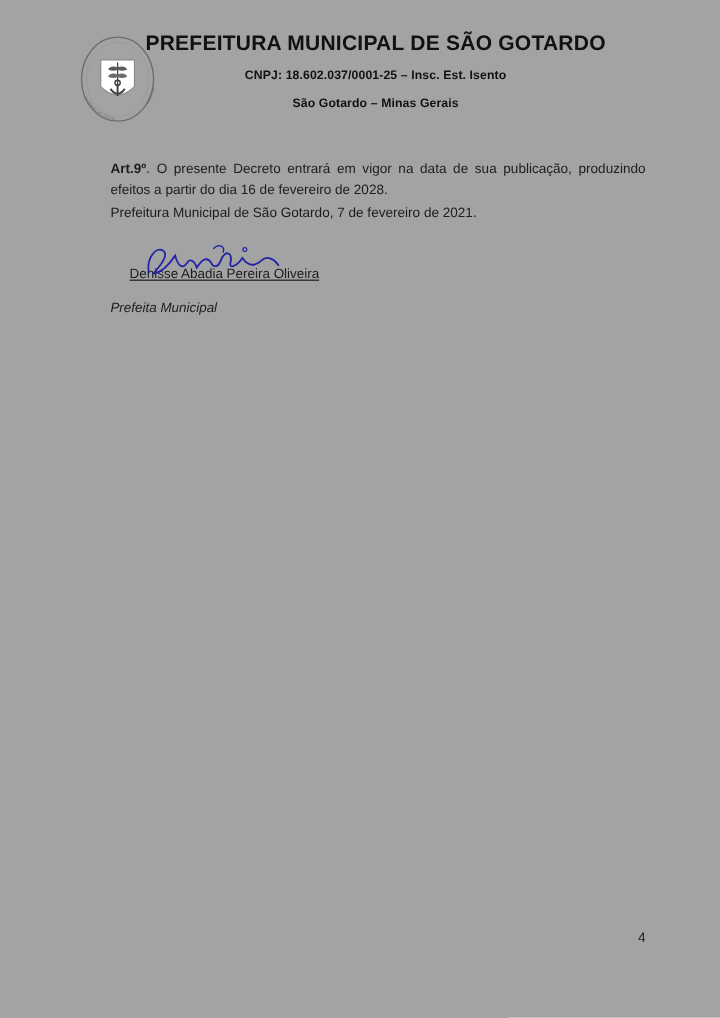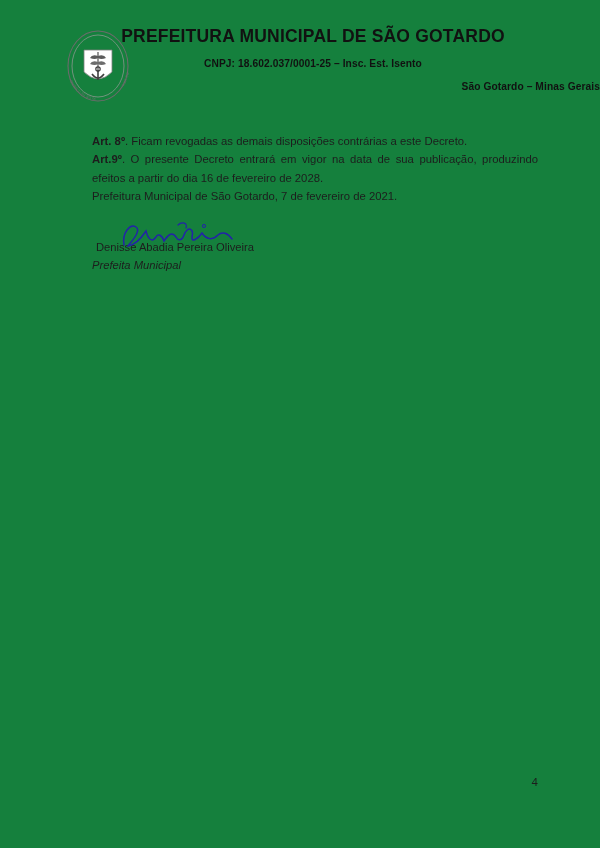--- a/index.html
+++ b/index.html
@@ -12,21 +12,21 @@
     height: 848px;
     position: relative;
     font-family: "Liberation Sans", sans-serif;
     color: #1b1b1b;
     overflow: hidden;
   }
 
   .page {
     position: absolute;
     inset: 0;
-    background: #15803d;
+    background: #a3a3a3;
   }
 
   
   .header {
     position: absolute;
     top: 26px;
     left: 0;
     right: 0;
     text-align: center;
   }
@@ -46,21 +46,20 @@
     margin: 11px 0 0 26px;
     letter-spacing: 0.1px;
   }
   .org-sub2 {
     font-family: "Liberation Sans", sans-serif;
     font-weight: bold;
     font-size: 10.2px;
     color: #111;
     margin: 12px 0 0 26px;
     letter-spacing: 0.1px;
-    text-align: right;
   }
 
   
   .crest {
     position: absolute;
     left: 62px;
     top: 28px;
     width: 72px;
     height: 78px;
   }
@@ -86,21 +85,22 @@
   .para-art9 { margin-top: 30px; }
   .para-place { margin-top: 30px; }
 
   .signature-block {
     position: relative;
     margin-top: 36px;
   }
   .sig-name {
     font-size: 11.2px;
     color: #1d1d1d;
-    margin: 4px;
+    margin: 16px;
+    text-decoration: underline;
   }
   .sig-role {
     font-size: 11.2px;
     color: #1d1d1d;
     font-style: italic;
     margin: 6px 0 0 0;
   }
   
   .sig-scribble {
     position: absolute;
@@ -155,21 +155,20 @@
   </div>
 
   <div class="header">
     <div class="org-title">PREFEITURA MUNICIPAL DE SÃO GOTARDO</div>
     <div class="org-sub1">CNPJ: 18.602.037/0001-25 – Insc. Est. Isento</div>
     <div class="org-sub2">São Gotardo – Minas Gerais</div>
   </div>
 
   <div class="content">
 
-    <p class="para para-art8"><b>Art. 8º</b><span>. Ficam revogadas as demais disposições contrárias a este Decreto.</span></p>
 
     <p class="para para-art9"><b>Art.9º</b><span>. O presente Decreto entrará em vigor na data de sua publicação, produzindo efeitos a partir do dia 16 de fevereiro de 2028.</span></p>
 
     <p class="para para-place">Prefeitura Municipal de São Gotardo, 7 de fevereiro de 2021.</p>
 
     <div class="signature-block">
       <div class="sig-scribble">
         <svg width="130" height="34" viewBox="0 0 130 34" aria-hidden="true">
           <path d="M6 26 C4 14, 12 4, 18 8 C24 12, 12 24, 10 27 C18 26, 24 18, 28 12 C30 20, 34 24, 38 18 C40 14, 44 16, 46 22 C50 16, 54 12, 58 18 C60 22, 64 22, 66 16 C70 6, 76 10, 74 18 C73 24, 80 20, 84 14 C88 20, 94 22, 100 16 C104 12, 110 14, 114 20" fill="none" stroke="#2323a8" stroke-width="1.5" stroke-linecap="round"></path>
           <path d="M60 6 C64 2, 70 4, 68 9" fill="none" stroke="#2323a8" stroke-width="1.2" stroke-linecap="round"></path>

